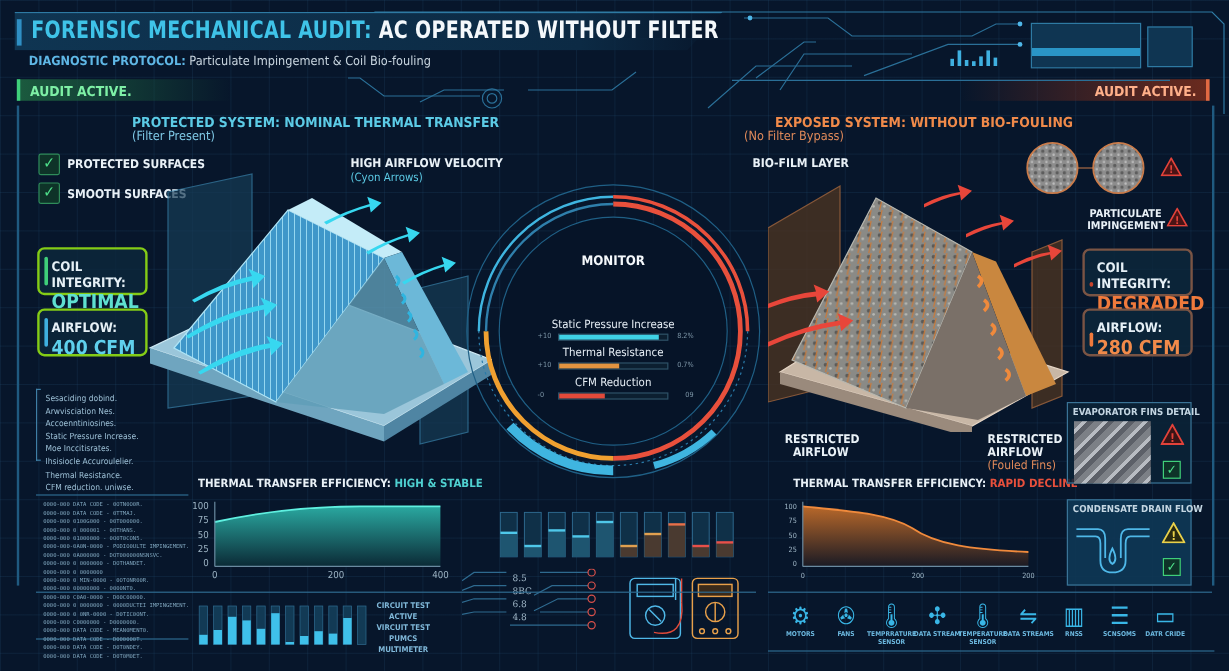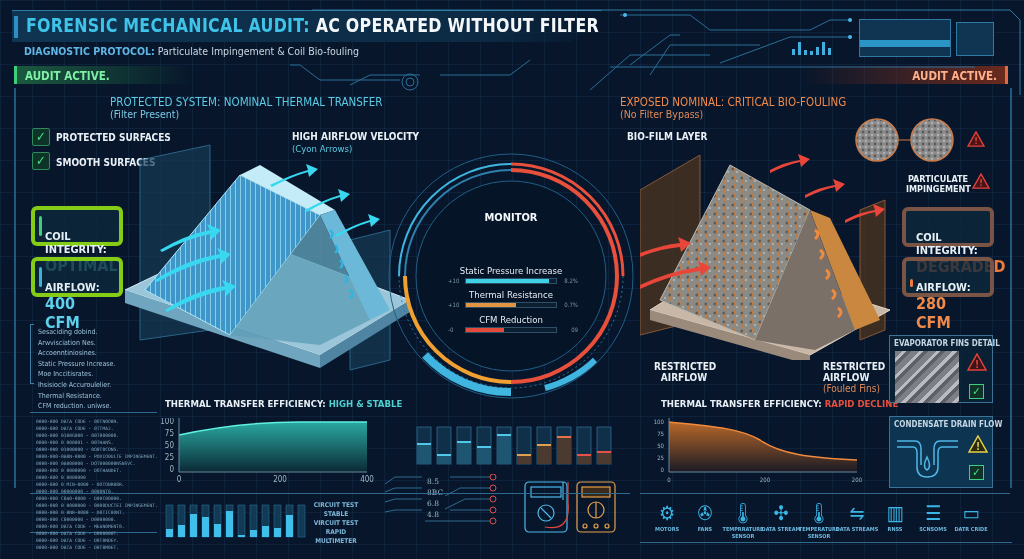--- a/index.html
+++ b/index.html
@@ -13,25 +13,25 @@
 #hdr{left:12px;top:10px;width:590px;height:32px;background:linear-gradient(90deg,#0f3552,#0c2a44 80%,transparent);border-top:1px solid #2e7aa3;clip-path:polygon(0 0,100% 0,95% 100%,0 100%)}
 #hdr-bar{left:14px;top:16px;width:4px;height:22px;background:#2f8fc4}
 #title{left:26px;top:13px;font-size:20px;font-weight:bold;letter-spacing:.3px;white-space:nowrap;transform:scaleX(.88);transform-origin:left}
 #title .a{color:#3fc3e8}#title .b{color:#f4f8fb}
 #subtitle{left:24px;top:45px;font-size:10.5px;white-space:nowrap;color:#c9d6e0}
 #subtitle b{color:#5fb7e6}
 .audit{font-size:11.5px;font-weight:bold;padding:3px 8px;white-space:nowrap}
 #audit-l{left:14px;top:66px;width:180px;height:18px;background:linear-gradient(90deg,#1b5a3e,transparent);border-left:3px solid #3fcf7a;color:#7ef0a6}
 #audit-r{left:800px;top:66px;width:208px;height:18px;background:linear-gradient(90deg,transparent,#6a2a1e);border-right:3px solid #e36a42;color:#ffb08a;text-align:right}
 
-.sec-title{font-weight:normal;font-size:11.5px;white-space:nowrap}
+.sec-title{font-weight:bold;font-size:11.5px;text-align:center;white-space:nowrap}
 .sec-sub{font-size:10.5px;text-align:left;white-space:nowrap}
 .lbl{font-size:10px;font-weight:bold;color:#e9f1f7;white-space:nowrap}
 .check{width:18px;height:18px;border:1px solid #2f8c5a;background:#0e3328;border-radius:2px;color:#4ee08a;font-size:13px;line-height:16px;text-align:center}
-.stat{border:4px solid #84cc16;border-radius:6px;background:rgba(12,40,60,.8);padding:20px 6px 4px 10px}
+.stat{border:2px solid #84cc16;border-radius:6px;background:rgba(12,40,60,.8);padding:8px 6px 4px 10px}
 .stat .k{font-size:11px;font-weight:bold;color:#e6f0f6}
 .stat .v{font-size:16px;font-weight:bold}
 .stat .bar{position:absolute;left:4px;top:6px;bottom:6px;width:3px;border-radius:2px}
 
 #mon{left:413px;top:178px;width:196px;height:196px;border-radius:50%}
 .mrow{position:absolute;left:0;width:100%;text-align:center}
 .mrow .mt{font-size:9.5px;color:#e6eef5}
 .mbar{position:relative;margin:2px auto 0;width:92px;height:6px;border:1px solid #2d5066;background:#0c1f30}
 .mbar i{position:absolute;left:0;top:0;bottom:0}
 .ml{position:absolute;left:-18px;top:-2px;font-size:6px;color:#7e97a8}
@@ -165,21 +165,21 @@
   <div>Sesaciding dobind.</div>
   <div>Arwvisciation Nes.</div>
   <div>Accoenntiniosines.</div>
   <div>Static Pressure Increase.</div>
   <div>Moe Inccitisrates.</div>
   <div>Ihsisiocle Accuroulelier.</div>
   <div>Thermal Resistance.</div>
   <div>CFM reduction. uniwse.</div>
 </div>
 
-<div class="abs sec-title" style="left:620px;top:95px;width:300px;color:#f08a4a">EXPOSED NOMINAL: CRITICAL BIO-FOULING</div>
+<div class="abs sec-title" style="left:620px;top:95px;width:300px;color:#f08a4a">EXPOSED SYSTEM: WITHOUT BIO-FOULING</div>
 <div class="abs sec-sub" style="left:620px;top:108px;width:300px;color:#e08a5a">(No Filter Bypass)</div>
 <div class="abs lbl" style="left:627px;top:131px">BIO-FILM LAYER</div>
 
 <svg class="abs" style="left:855px;top:118px" width="130" height="75">
   <defs>
     <pattern id="grain" width="6" height="6" patternUnits="userSpaceOnUse">
         <rect width="6" height="6" fill="#8d8d8d"></rect>
         <circle cx="2" cy="2" r="1.4" fill="#5d5d5d"></circle>
         <circle cx="5" cy="5" r="1" fill="#bcbcbc"></circle>
       </pattern>
@@ -390,23 +390,23 @@
       <rect x="66" y="11" width="7" height="26"></rect>
       <rect x="78" y="35" width="7" height="2"></rect>
       <rect x="90" y="30" width="7" height="7"></rect>
       <rect x="102" y="26" width="7" height="11"></rect>
       <rect x="114" y="28" width="7" height="9"></rect>
       <rect x="126" y="15" width="7" height="22"></rect>
   </g>
 </svg>
 <div class="abs legend-txt" style="left:312px;top:501px;width:48px">
   <div>CIRCUIT TEST</div>
-  <div>STABLE</div>
+  <div>ACTIVE</div>
   <div>VIRCUIT TEST</div>
-  <div>RAPID</div>
+  <div>PUMCS</div>
   <div>MULTIMETER</div>
 </div>
 
 <svg class="abs" style="left:410px;top:420px" width="205" height="50">
   <g stroke="#2e6a8f" fill="#0f3048" stroke-width=".8">
     <rect x="7" y="7" width="14" height="37"></rect>
       <rect x="27" y="7" width="14" height="37"></rect>
       <rect x="47" y="7" width="14" height="37"></rect>
       <rect x="67" y="7" width="14" height="37"></rect>
       <rect x="87" y="7" width="14" height="37"></rect>

